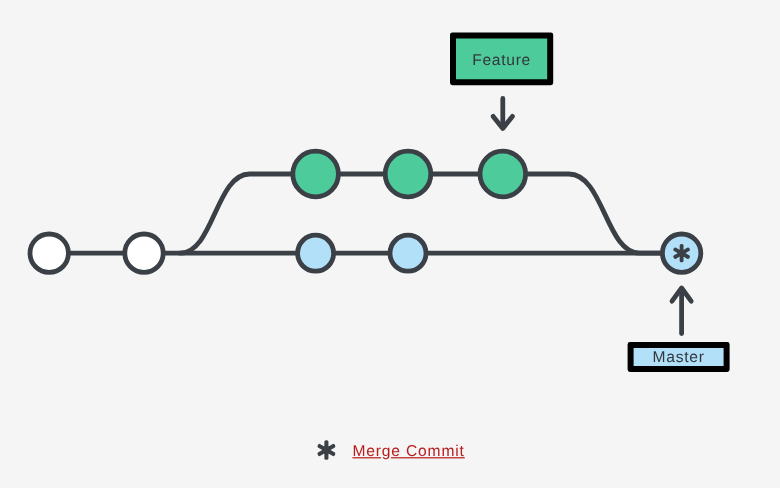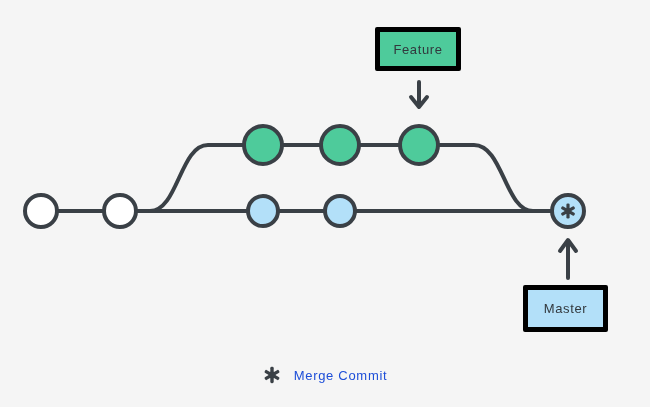--- a/index.html
+++ b/index.html
@@ -37,37 +37,38 @@
     left: 375px;
     top: 27px;
     width: 86px;
     height: 44px;
     background: #4ecb9b;
   }
   #master-box {
     left: 523px;
     top: 285px;
     width: 85px;
-    height: 47px;
+    height: 25px;
     background: #b3e0f9;
   }
   #legend {
     position: absolute;
     left: 0;
     top: 366px;
     width: 650px;
     display: flex;
     align-items: center;
     justify-content: center;
     gap: 13px;
   }
   #legend-label {
     font-size: 13px;
     letter-spacing: 0.7px;
-    color: #1d4ed8;
+    color: #b91c1c;
+    text-decoration: underline;
   }
   #legend-icon {
     display: block;
     line-height: 0;
   }
 </style>
 </head>
 <body>
 
 <svg id="canvas" viewBox="0 0 650 407">

